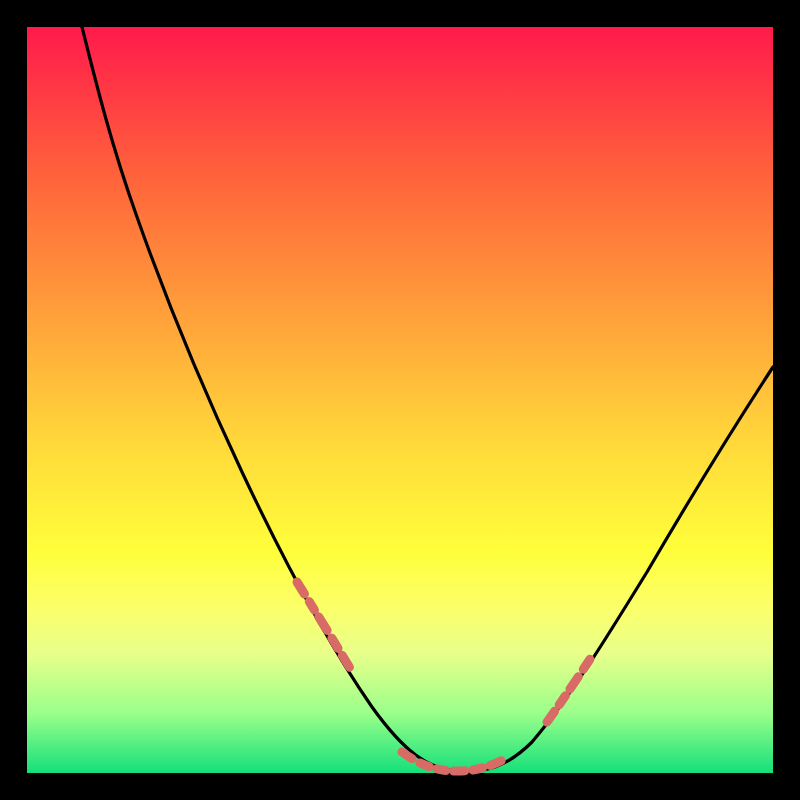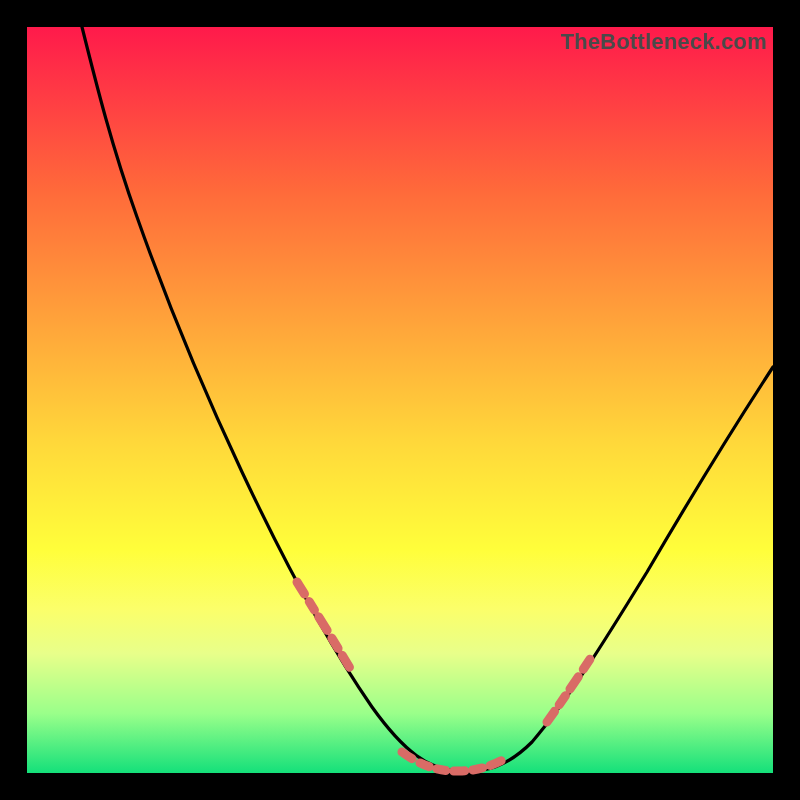--- a/index.html
+++ b/index.html
@@ -55,21 +55,20 @@
     height: 746px;
     overflow: visible;
   }
 </style>
 </head>
 <body>
 
 <div class="frame">
   <div class="plot">
 
-    <div class="watermark">TheBottleneck.com</div>
 
     <svg class="curve" viewBox="0 0 746 746" preserveAspectRatio="none">
 
       <path d="M 55 0
                C 70 60, 85 120, 110 190
                C 140 275, 175 360, 215 445
                C 255 530, 300 615, 345 680
                C 378 726, 402 742, 430 744
                C 458 746, 480 740, 505 715
                C 542 672, 580 610, 620 545

